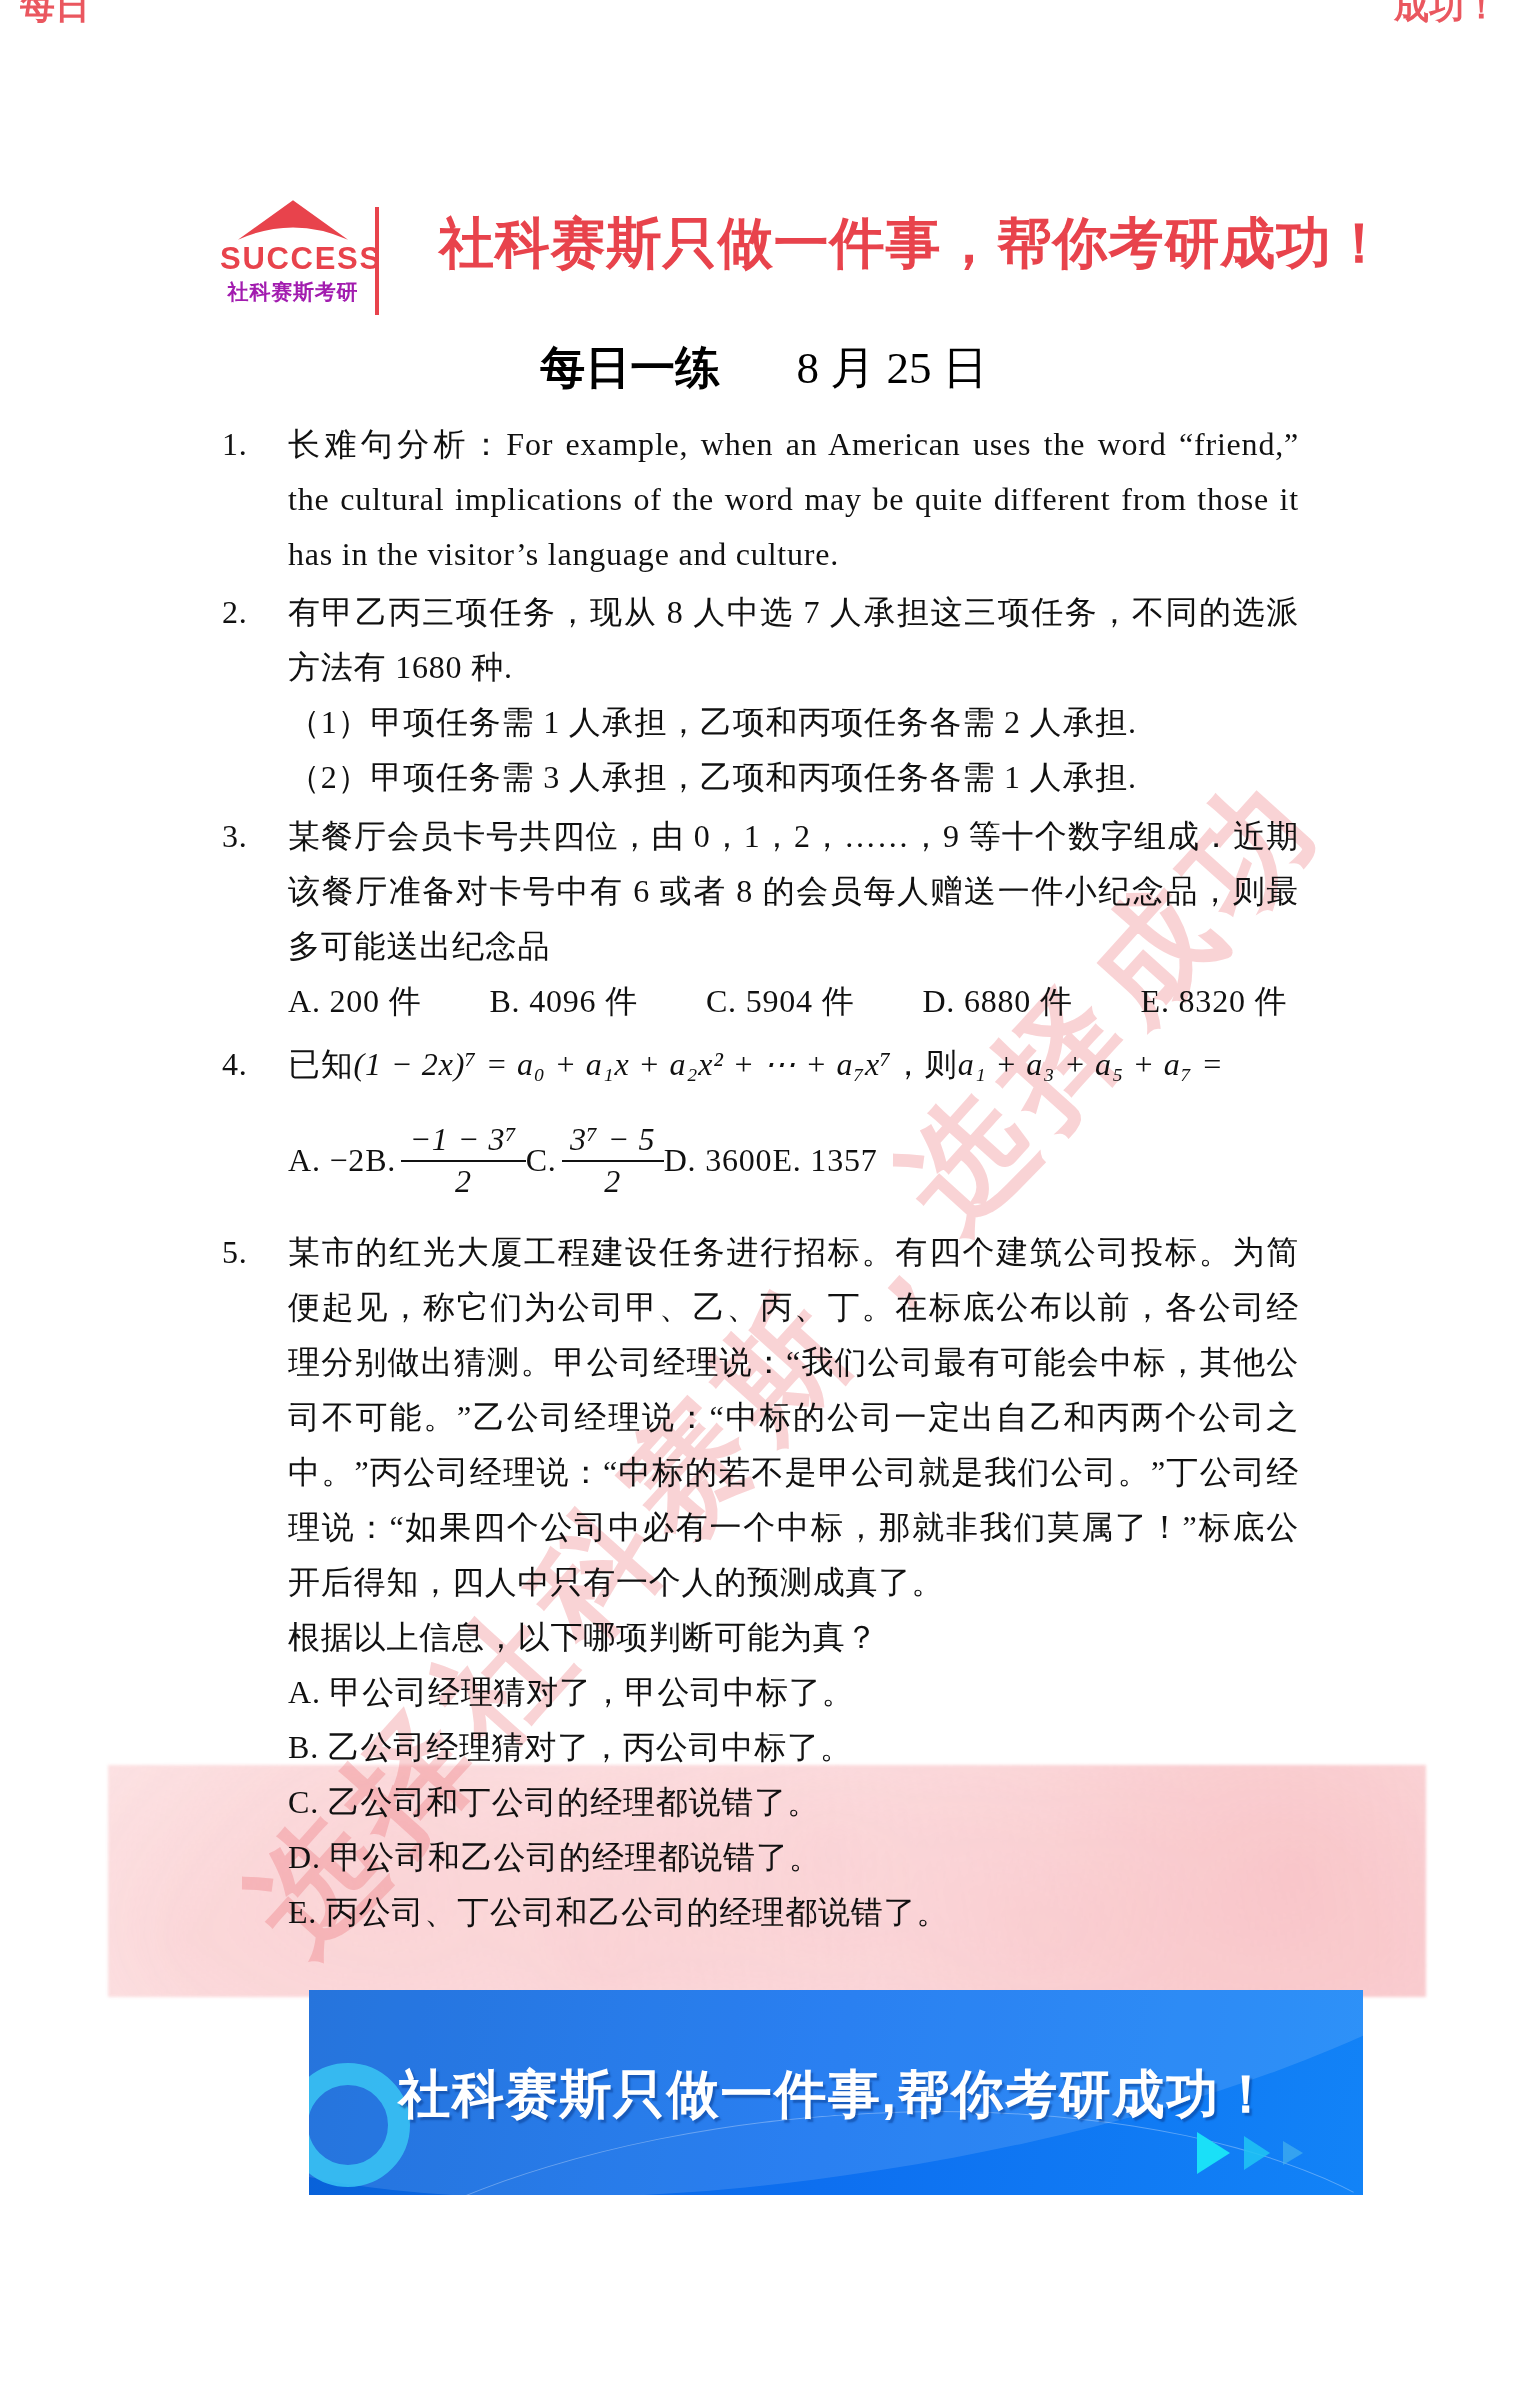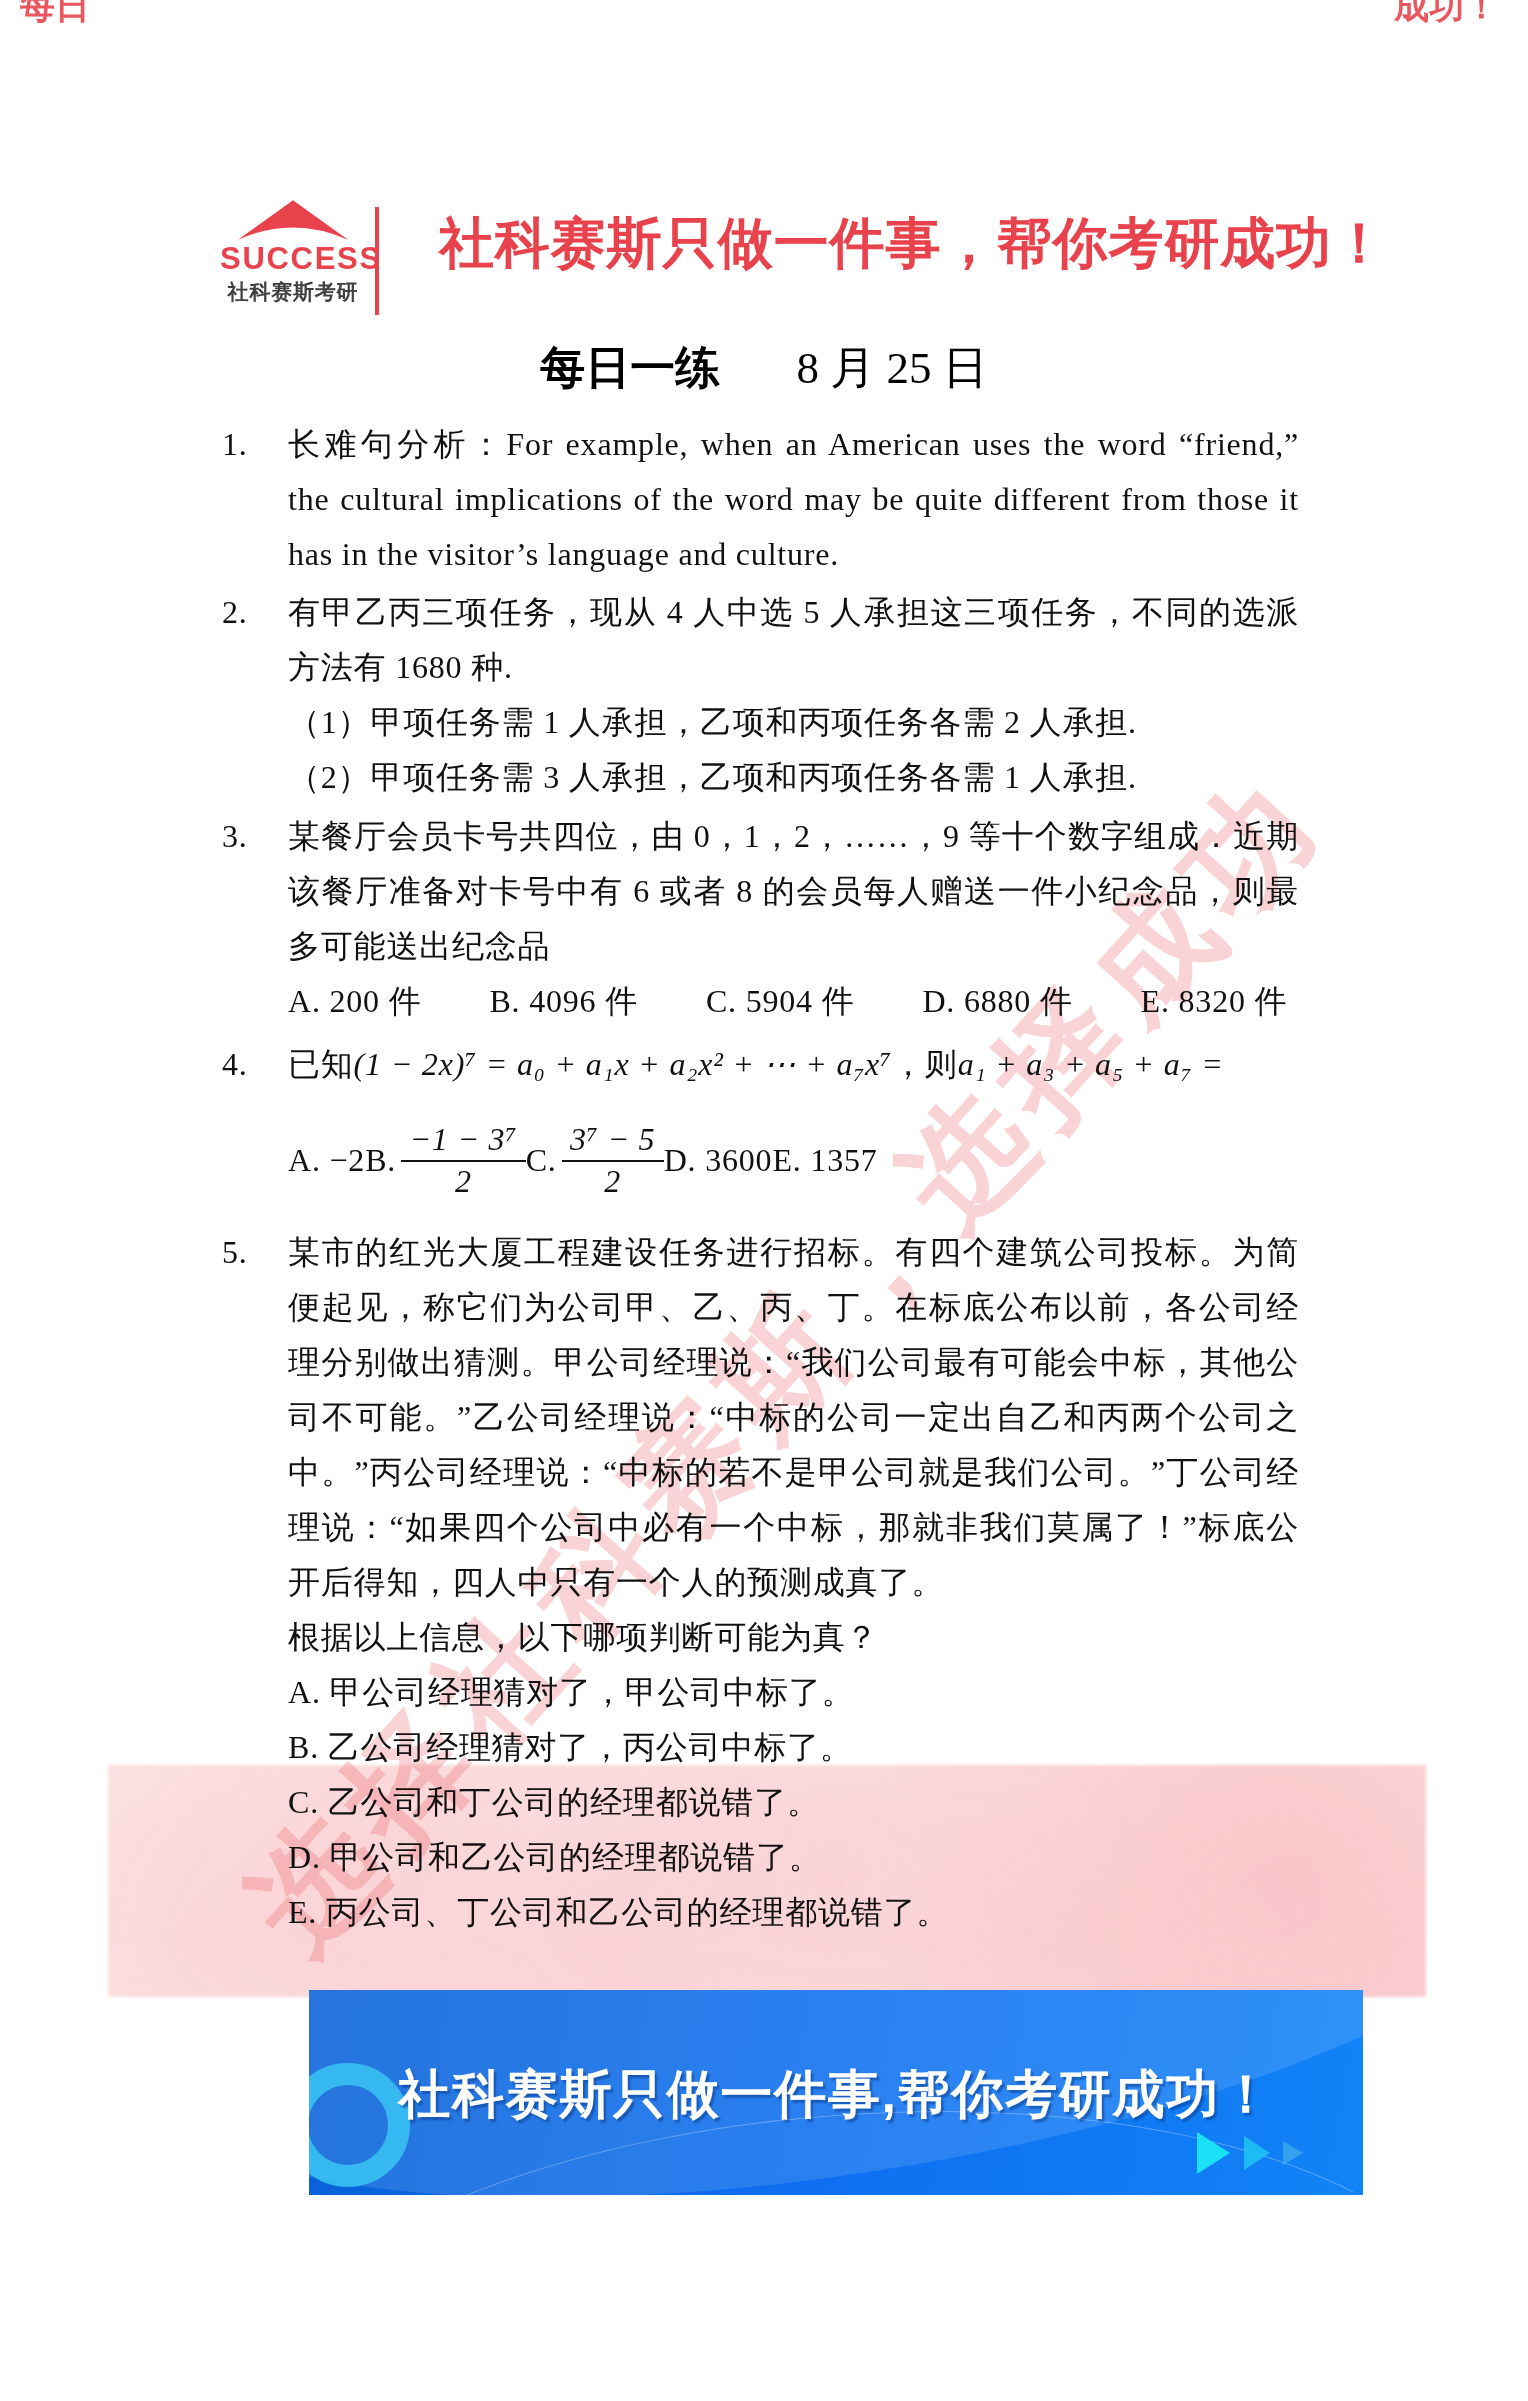--- a/index.html
+++ b/index.html
@@ -13,21 +13,21 @@
     font-weight:bold;font-size:35px;color:#e8454e;opacity:.9;line-height:1;}
   .corner-mark.left{left:20px;}
   .corner-mark.right{left:1394px;}
 
   
   .logo{position:absolute;left:220px;top:197px;width:146px;text-align:center;}
   .logo svg{display:block;margin:0 auto;}
   .logo-name{font-family:"Liberation Sans","DejaVu Sans",sans-serif;font-weight:900;
     font-size:31px;color:#e8434c;letter-spacing:1.7px;line-height:1.05;text-align:right;}
   .logo-sub{font-family:"Liberation Sans","DejaVu Sans",sans-serif;font-weight:bold;
-    font-size:21px;color:#404040;letter-spacing:0.8px;margin-top:2.5px;}
+    font-size:21px;color:#a21caf;letter-spacing:0.8px;margin-top:2.5px;}
   .header-divider{position:absolute;left:375px;top:207px;width:4.1px;height:108px;background:#e8434c;}
   .slogan{position:absolute;left:398px;top:207px;white-space:nowrap;
     font-family:"Liberation Sans","DejaVu Sans",sans-serif;font-weight:900;
     font-size:55px;letter-spacing:0.8px;color:#e8434c;margin-left:41px;}
 
   
   .title-row{position:absolute;left:0;top:338px;width:1528px;text-align:center;color:#000;}
   .title-left{font-family:"Liberation Sans","DejaVu Sans",sans-serif;font-weight:bold;font-size:45px;}
   .title-right{font-family:"Liberation Serif","DejaVu Serif",serif;font-size:45px;margin-left:73px;}
 
@@ -118,21 +118,21 @@
   <div class="content">
 
     <div class="q q1">
       <div class="qnum">1.</div>
       <div class="qbody">长难句分析：For example, when an American uses the word “friend,” the cultural implications of the word may be quite different from those it has in the visitor’s language and culture.</div>
     </div>
 
     <div class="q q2">
       <div class="qnum">2.</div>
       <div class="qbody">
-        <p>有甲乙丙三项任务，现从 4 人中选 5 人承担这三项任务，不同的选派方法有 1680 种.</p>
+        <p>有甲乙丙三项任务，现从 8 人中选 7 人承担这三项任务，不同的选派方法有 1680 种.</p>
         <p>（1）甲项任务需 1 人承担，乙项和丙项任务各需 2 人承担.</p>
         <p>（2）甲项任务需 3 人承担，乙项和丙项任务各需 1 人承担.</p>
       </div>
     </div>
 
     <div class="q q3">
       <div class="qnum">3.</div>
       <div class="qbody">
         <p>某餐厅会员卡号共四位，由 0，1，2，……，9 等十个数字组成．近期该餐厅准备对卡号中有 6 或者 8 的会员每人赠送一件小纪念品，则最多可能送出纪念品</p>
         <div class="opt-row">

